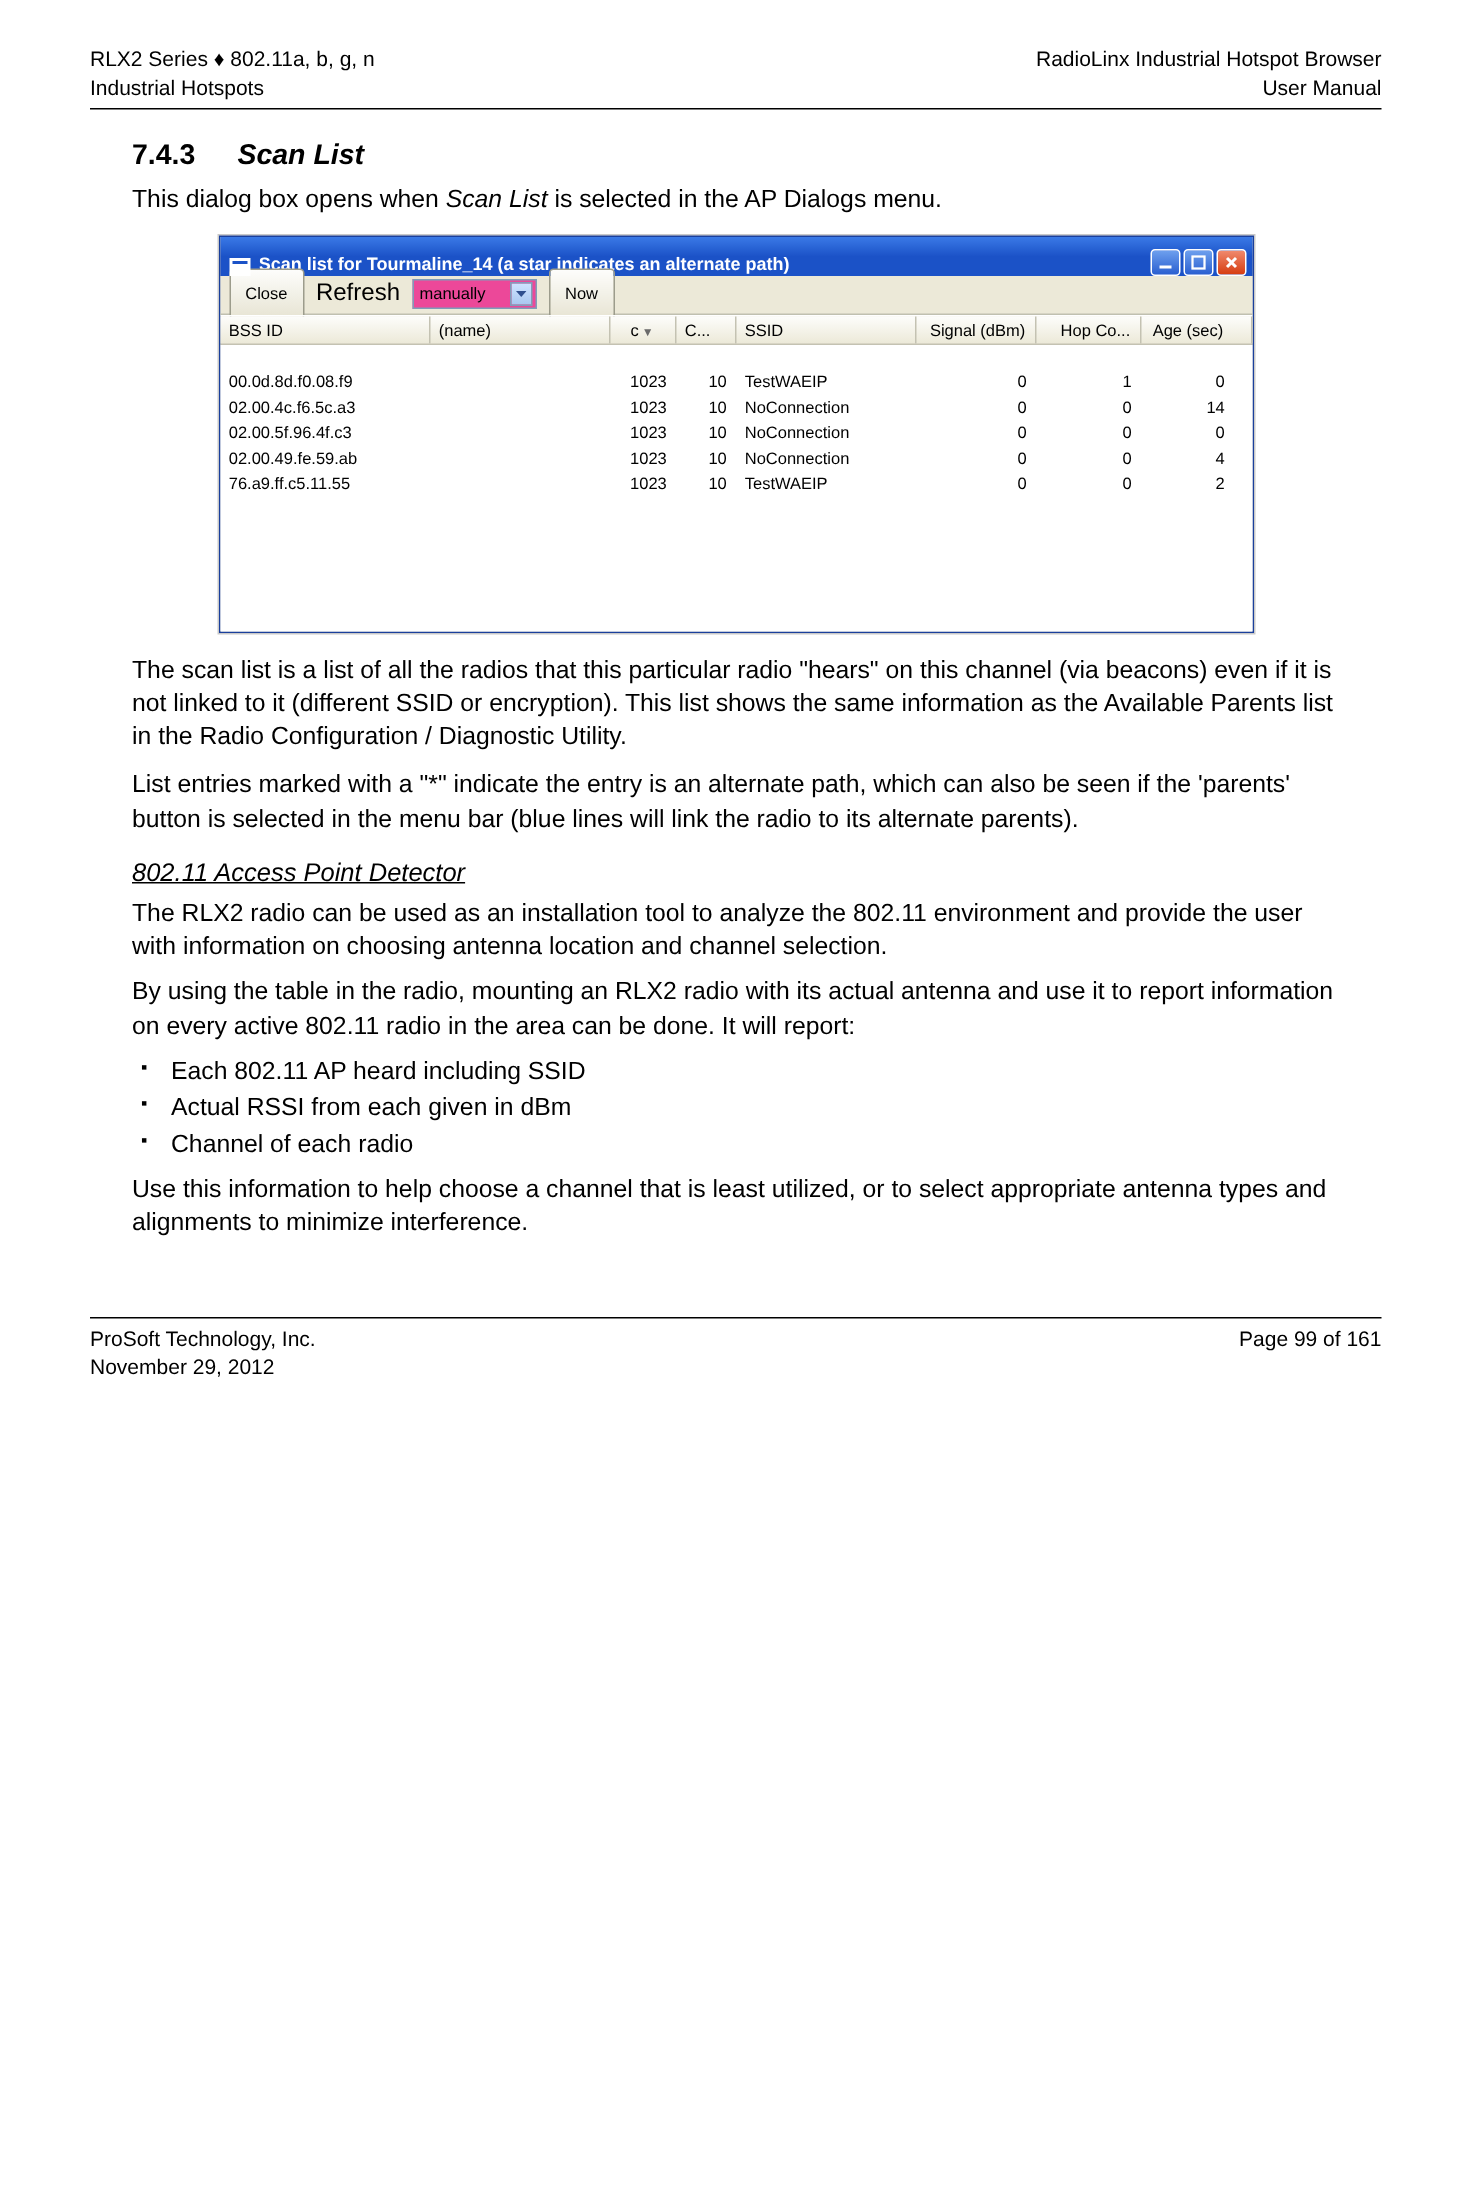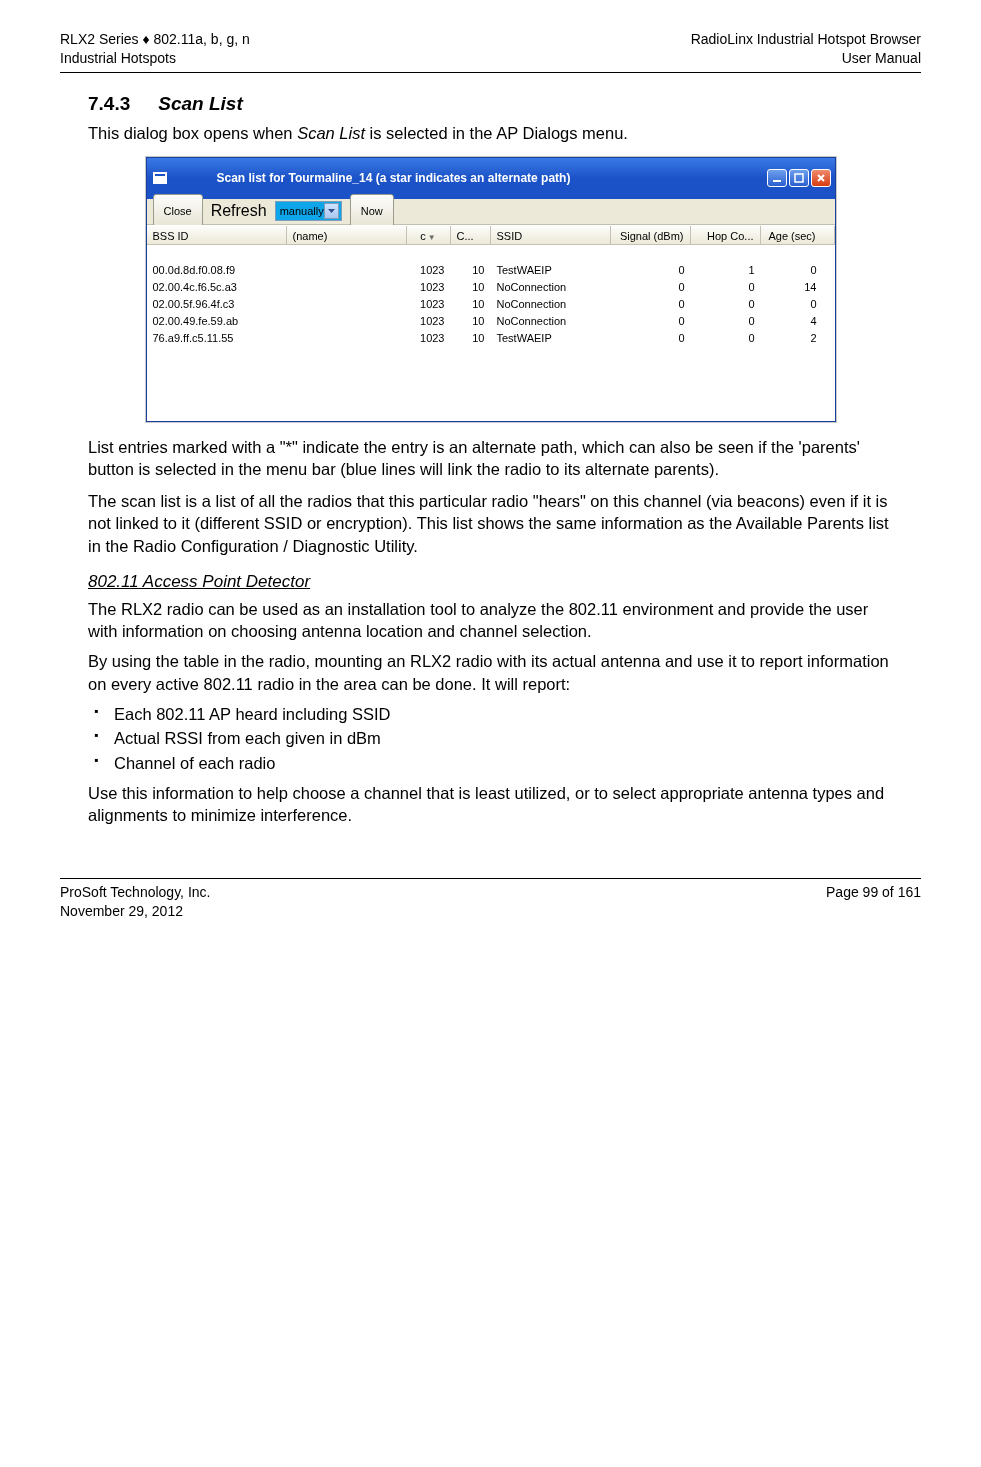--- a/index.html
+++ b/index.html
@@ -23,23 +23,23 @@
   .win {
     width: 690px; height: 265px;
     border: 1px solid #1a3f9c;
     background: #ece9d8;
     font-family: Tahoma, Arial, sans-serif;
     font-size: 11px;
     display: flex; flex-direction: column;
     box-shadow: 0 0 0 1px #c9c9c9;
   }
   .titlebar {
-    height: 41px;
+    height: 26px;
     background: linear-gradient(to bottom, #3a79e6 0%, #1b52c7 50%, #1b52c7 100%);
-    color: #fff; display: flex; align-items: center; padding: 0 4px 0 6px; gap: 44px;
+    color: #fff; display: flex; align-items: flex-end; padding: 0 4px 0 6px;
   }
   .titlebar .tb-icon {
     width: 14px; height: 12px; background: #fff; margin-right: 6px; position: relative; flex: none;
   }
   .titlebar .tb-icon::before, .titlebar .tb-icon::after {
     content: ""; position: absolute; left: 2px; right: 2px; height: 2px; background: #1b52c7;
   }
   .titlebar .tb-icon::before { top: 2px; }
   .titlebar .tb-icon::after { top: 6px; box-shadow: 0 4px 0 #1b52c7; display: none; }
   .titlebar .tb-title { flex: 1; font-weight: bold; font-size: 12px; white-space: nowrap; overflow: hidden; }
@@ -57,22 +57,22 @@
     height: 26px; background: #ece9d8; border-bottom: 1px solid #c0c0b0;
     display: flex; align-items: center; gap: 8px; padding: 0 6px;
   }
   .btn {
     height: 20px; border: 1px solid #9c9c8c; border-radius: 3px;
     background: linear-gradient(#fdfdfb,#e7e4d3);
     padding: 16px 10px; font-size: 11px; display: flex; align-items: center;
   }
   .lbl { font-size: 16px; }
   .select {
-    height: 20px; border: 1px solid #7f9db9; background: #0ea5e9;
-    display: flex; align-items: center; padding: 0 2px 0 4px; font-size: 11px; gap: 0;
+    height: 20px; border: 1px solid #7f9db9; background: #ec4899;
+    display: flex; align-items: center; padding: 0 2px 0 4px; font-size: 11px; gap: 16px;
   }
   .select .arrow {
     width: 15px; height: 16px; background: linear-gradient(#cfe3ff,#a9c7f0);
     border: 1px solid #7f9db9; display: flex; align-items: center; justify-content: center;
   }
   .select .arrow svg { width: 7px; height: 4px; }
 
   .grid-head {
     height: 20px; background: linear-gradient(#fdfdfb,#ece9d8);
     border-top: 1px solid #fff; border-bottom: 1px solid #c4c2b2;
@@ -234,24 +234,24 @@
             <div class="gc c-ssid">TestWAEIP</div>
             <div class="gc c-sig">0</div>
             <div class="gc c-hop">0</div>
             <div class="gc c-age">2</div>
           </div>
         </div>
     </div>
   </div>
 
   <div class="para-group">
+    <p>The scan list is a list of all the radios that this particular radio "hears" on this channel (via beacons) even if it is not linked to it (different SSID or encryption). This list shows the same information as the Available Parents list in the Radio Configuration / Diagnostic Utility.</p>
+  </div>
+  <div class="para-group">
     <p>List entries marked with a "*" indicate the entry is an alternate path, which can also be seen if the 'parents' button is selected in the menu bar (blue lines will link the radio to its alternate parents).</p>
-  </div>
-  <div class="para-group">
-    <p>The scan list is a list of all the radios that this particular radio "hears" on this channel (via beacons) even if it is not linked to it (different SSID or encryption). This list shows the same information as the Available Parents list in the Radio Configuration / Diagnostic Utility.</p>
   </div>
 
   <h4 class="subhead">802.11 Access Point Detector</h4>
   <p>The RLX2 radio can be used as an installation tool to analyze the 802.11 environment and provide the user with information on choosing antenna location and channel selection.</p>
   <p>By using the table in the radio, mounting an RLX2 radio with its actual antenna and use it to report information on every active 802.11 radio in the area can be done. It will report:</p>
 
   <ul class="bullets" id="bullet-list">
       <li>Each 802.11 AP heard including SSID</li>
       <li>Actual RSSI from each given in dBm</li>
       <li>Channel of each radio</li>

